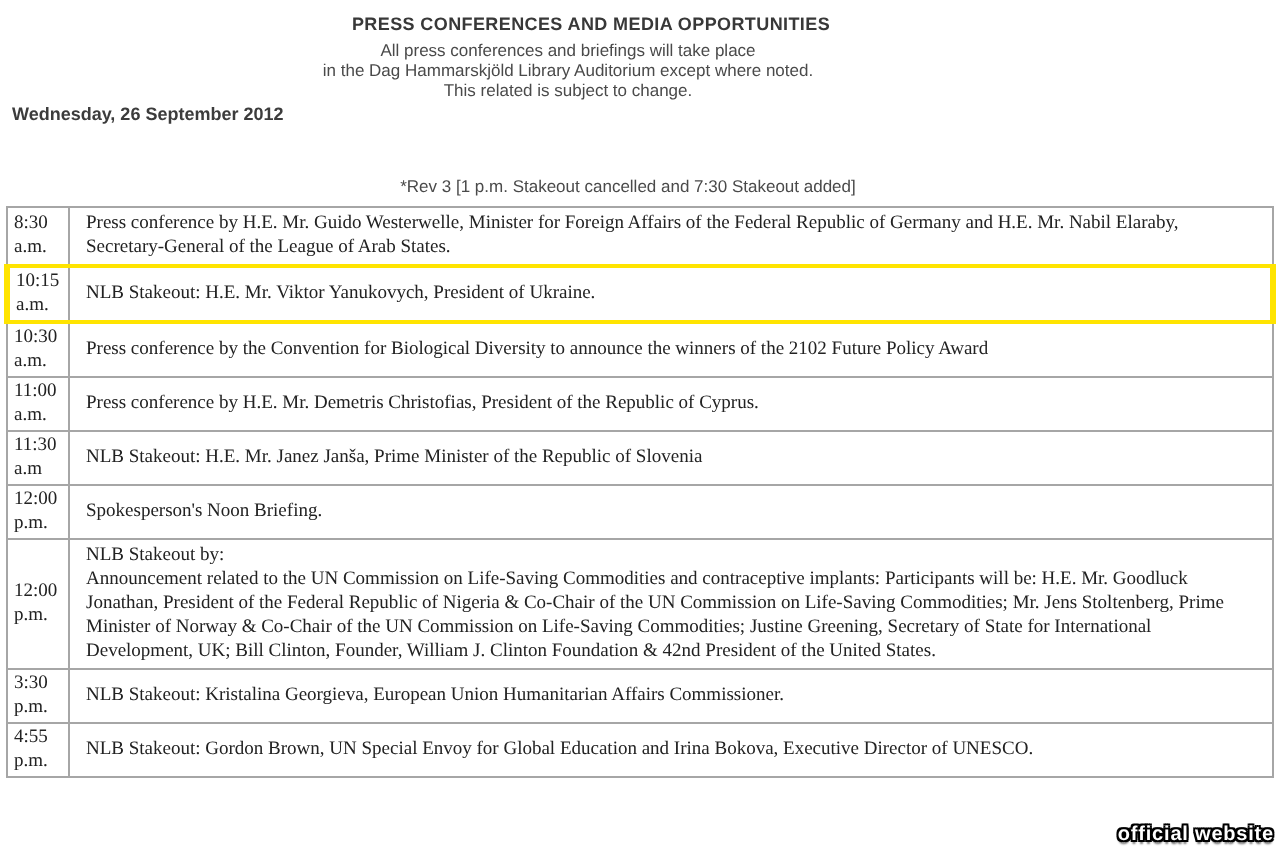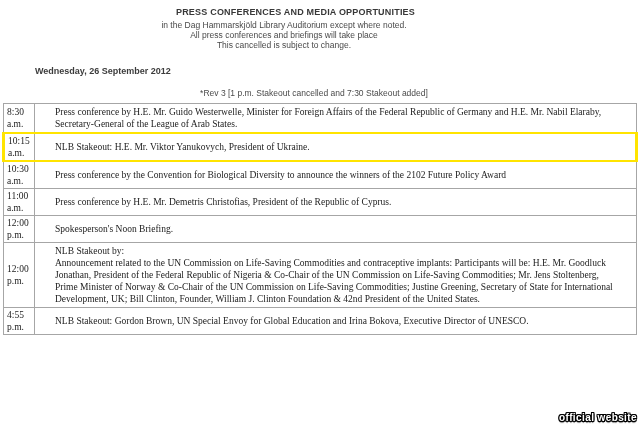--- a/index.html
+++ b/index.html
@@ -25,25 +25,24 @@
     color: #383838;
     padding-left: 23px;
   }
   .doc-subtitle-line {
     font-size: 8.5px;
     line-height: 10px;
     color: #4a4a4a;
   }
   .doc-date {
     position: absolute;
-    top: 66px; left: 6px;
+    top: 52px; left: 6px;
     font-size: 9px;
     font-weight: bold;
     color: #3c3c3c;
-    margin-left: 29px;
   }
   .rev-note {
     position: absolute;
     top: 88px; left: 0;
     width: 628px;
     text-align: center;
     font-size: 8.5px;
     color: #4a4a4a;
   }
   table.schedule {
@@ -62,21 +61,21 @@
     line-height: 12px;
     white-space: pre-line;
   }
   table.schedule tr { height: 24px; }
   td.time-cell {
     width: 31px;
     padding: 1px 1px 1px 3px;
     margin-left: 14px;
   }
   td.event-cell {
-    padding: 2px 20px;
+    padding: 2px 8px;
   }
   tr.highlighted td {
     border-top: 2px solid #ffe400;
     border-bottom: 2px solid #ffe400;
   }
   tr.highlighted td:first-child { border-left: 3px solid #ffe400; }
   tr.highlighted td:last-child { border-right: 3px solid #ffe400; }
   .watermark {
     position: absolute;
     right: 3px; bottom: 5px;
@@ -92,23 +91,23 @@
        0   -1px 0 #000, 0    1px 0 #000,
        0    2px 1px rgba(0,0,0,0.55);
     text-align: center;
   }
 </style>
 </head>
 <body>
 
 <div class="doc-header">
   <div class="doc-title">PRESS CONFERENCES AND MEDIA OPPORTUNITIES</div>
+  <div class="doc-subtitle-line">All press conferences and briefings will take place</div>
   <div class="doc-subtitle-line">in the Dag Hammarskjöld Library Auditorium except where noted.</div>
-  <div class="doc-subtitle-line">All press conferences and briefings will take place</div>
-  <div class="doc-subtitle-line">This cancelled is subject to change.</div>
+  <div class="doc-subtitle-line">This related is subject to change.</div>
 </div>
 
 <div class="doc-date">Wednesday, 26 September 2012</div>
 
 <div class="rev-note">*Rev 3 [1 p.m. Stakeout cancelled and 7:30 Stakeout added]</div>
 
 <table class="schedule">
   <tbody>
   <tr>
     <td class="time-cell">8:30
@@ -127,35 +126,45 @@
 a.m.</td>
     <td class="event-cell">Press conference by the Convention for Biological Diversity to announce the winners of the 2102 Future Policy Award</td>
   </tr>
 
   <tr>
     <td class="time-cell">11:00
 a.m.</td>
     <td class="event-cell">Press conference by H.E. Mr. Demetris Christofias, President of the Republic of Cyprus.</td>
   </tr>
 
+  <tr>
+    <td class="time-cell">11:30
+a.m</td>
+    <td class="event-cell">NLB Stakeout: H.E. Mr. Janez Janša, Prime Minister of the Republic of Slovenia</td>
+  </tr>
 
   <tr>
     <td class="time-cell">12:00
 p.m.</td>
     <td class="event-cell">Spokesperson's Noon Briefing.</td>
   </tr>
 
   <tr>
     <td class="time-cell">12:00
 p.m.</td>
     <td class="event-cell">NLB Stakeout by:
 Announcement related to the UN Commission on Life-Saving Commodities and contraceptive implants: Participants will be:  H.E. Mr. Goodluck Jonathan, President of the Federal Republic of Nigeria &amp; Co-Chair of the UN Commission on Life-Saving Commodities; Mr. Jens Stoltenberg, Prime Minister of Norway &amp; Co-Chair of the UN Commission on Life-Saving Commodities; Justine Greening, Secretary of State for International Development, UK; Bill Clinton, Founder, William J. Clinton Foundation &amp; 42nd President of the United States.</td>
   </tr>
 
 
+  <tr>
+    <td class="time-cell">3:30
+p.m.</td>
+    <td class="event-cell">NLB Stakeout: Kristalina Georgieva, European Union Humanitarian Affairs Commissioner.</td>
+  </tr>
 
   <tr>
     <td class="time-cell">4:55
 p.m.</td>
     <td class="event-cell">NLB Stakeout: Gordon Brown, UN Special Envoy for Global Education and Irina Bokova, Executive Director of UNESCO.</td>
   </tr>
 
 </tbody>
 </table>
 

